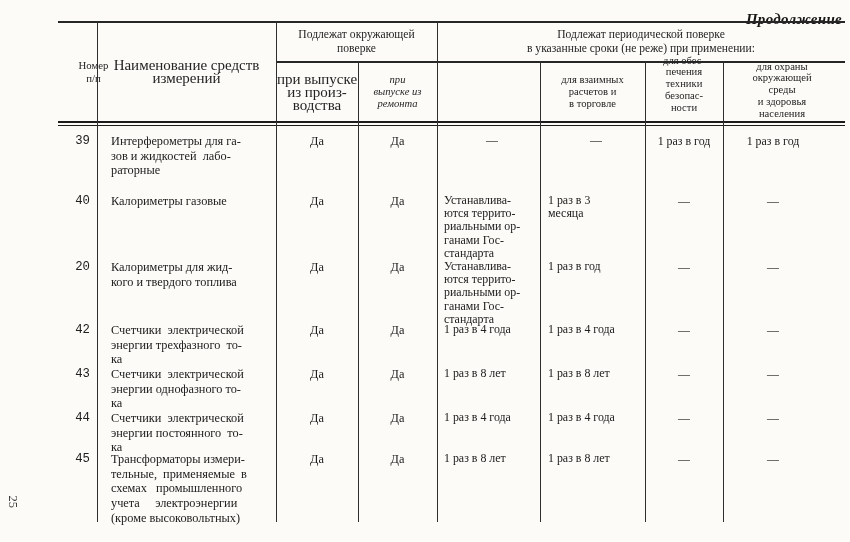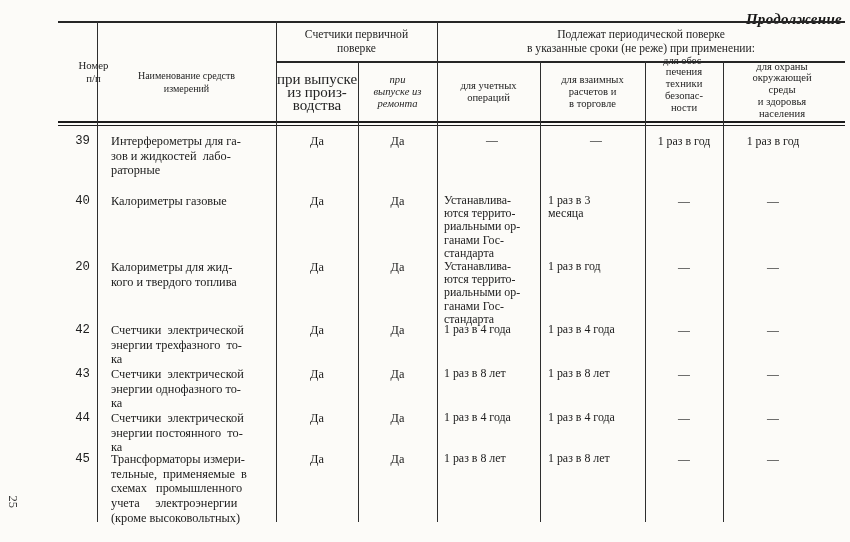--- a/index.html
+++ b/index.html
@@ -29,21 +29,21 @@
   .v4 { left:437px; top:21px; height:501px; }
   .v5 { left:540px; top:61px; height:461px; }
   .v6 { left:645px; top:61px; height:461px; }
   .v7 { left:723px; top:61px; height:461px; }
   
   .hcell {
     position:absolute; display:flex; align-items:center; justify-content:center;
     text-align:center; white-space:pre; color:#242424;
   }
   .h-num   { left:58px;  top:23px; width:39px;  height:98px; font-size:10.8px; line-height:12.6px;margin-left:16px; }
-  .h-name  { left:97px;  top:23px; width:179px; height:98px; font-size:10px; line-height:13.2px;margin-top:10px; }
+  .h-name  { left:97px;  top:23px; width:179px; height:98px; font-size:15px; line-height:13.2px; }
   .h-gprim { left:276px; top:23px; width:161px; height:37px; font-size:11.6px; line-height:13.6px; }
   .h-gper  { left:437px; top:23px; width:408px; height:37px; font-size:11.6px; line-height:13.6px; }
   .h-prod  { left:276px; top:62px; width:82px;  height:60px; font-size:15px; line-height:13px; }
   .h-rep   { left:358px; top:62px; width:79px;  height:60px; font-size:10.6px; line-height:12.2px;font-style:italic; }
   .h-acc   { left:437px; top:62px; width:103px; height:60px; font-size:10.6px; line-height:12.2px; }
   .h-trade { left:540px; top:62px; width:105px; height:60px; font-size:10.6px; line-height:12.2px; }
   .h-safe  { left:645px; top:62px; width:78px;  height:44px; font-size:10.6px; line-height:11.8px; }
   .h-env   { left:723px; top:62px; width:118px; height:56px; font-size:10.6px; line-height:11.8px; }
   
   .trow { position:absolute; left:0; width:850px; height:0; }
@@ -81,32 +81,30 @@
   <div class="vline v3"></div>
   <div class="vline v4"></div>
   <div class="vline v5"></div>
   <div class="vline v6"></div>
   <div class="vline v7"></div>
 
   <div class="hcell h-num">Номер
 п/п</div>
   <div class="hcell h-name">Наименование средств
 измерений</div>
-  <div class="hcell h-gprim">Счетчики первичной
+  <div class="hcell h-gprim">Подлежат окружающей
 поверке</div>
   <div class="hcell h-gper">Подлежат периодической поверке
 в указанные сроки (не реже) при применении:</div>
   <div class="hcell h-prod">при выпуске
 из произ-
 водства</div>
   <div class="hcell h-rep">при
 выпуске из
 ремонта</div>
-  <div class="hcell h-acc">для учетных
-операций</div>
   <div class="hcell h-trade">для взаимных
 расчетов и
 в торговле</div>
   <div class="hcell h-safe">для обес-
 печения
 техники
 безопас-
 ности</div>
   <div class="hcell h-env">для охраны
 окружающей

